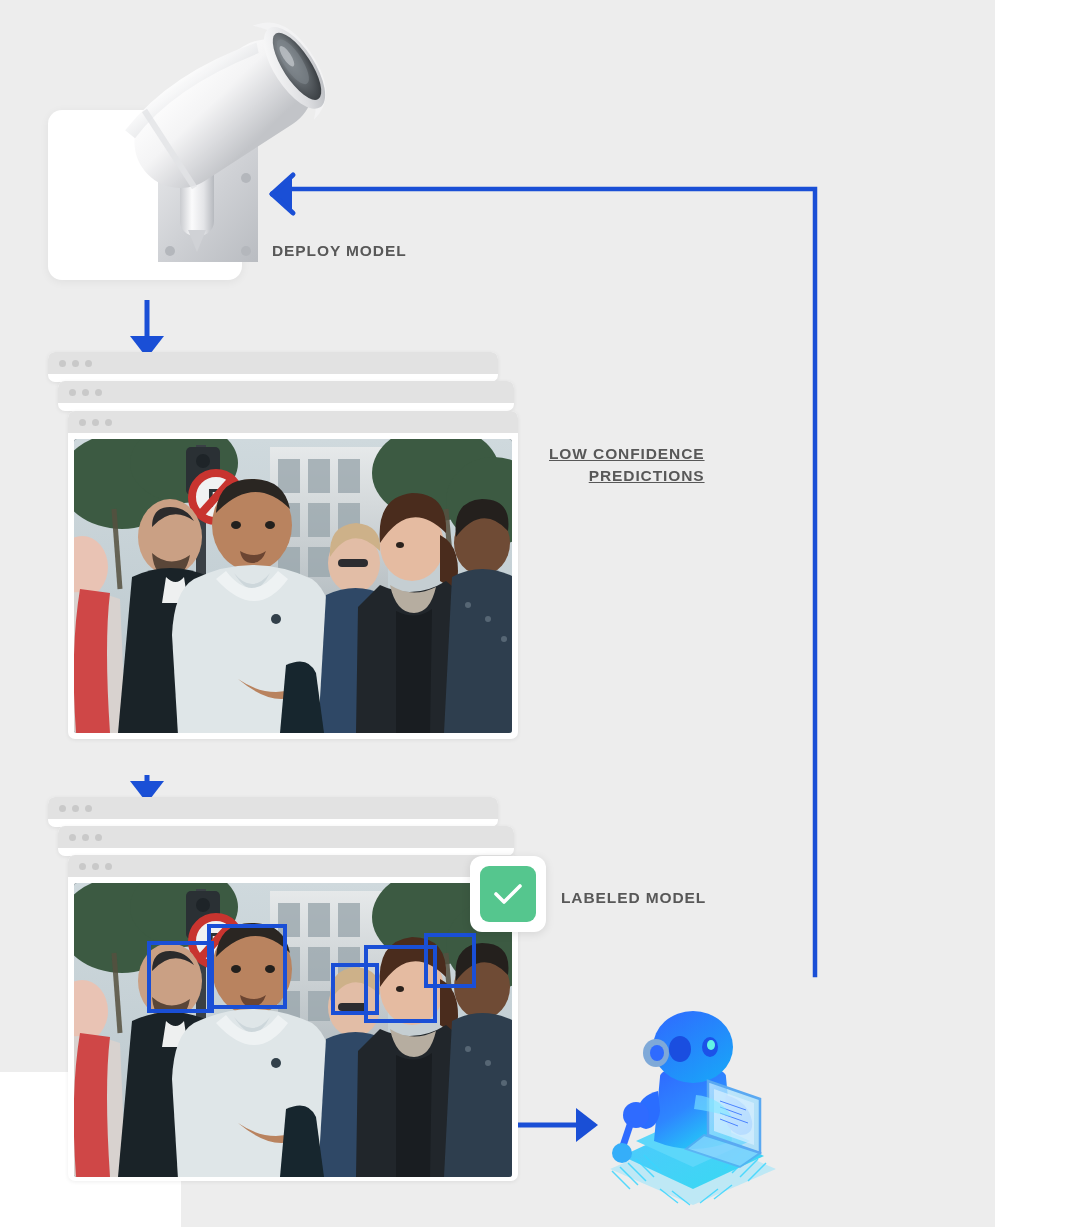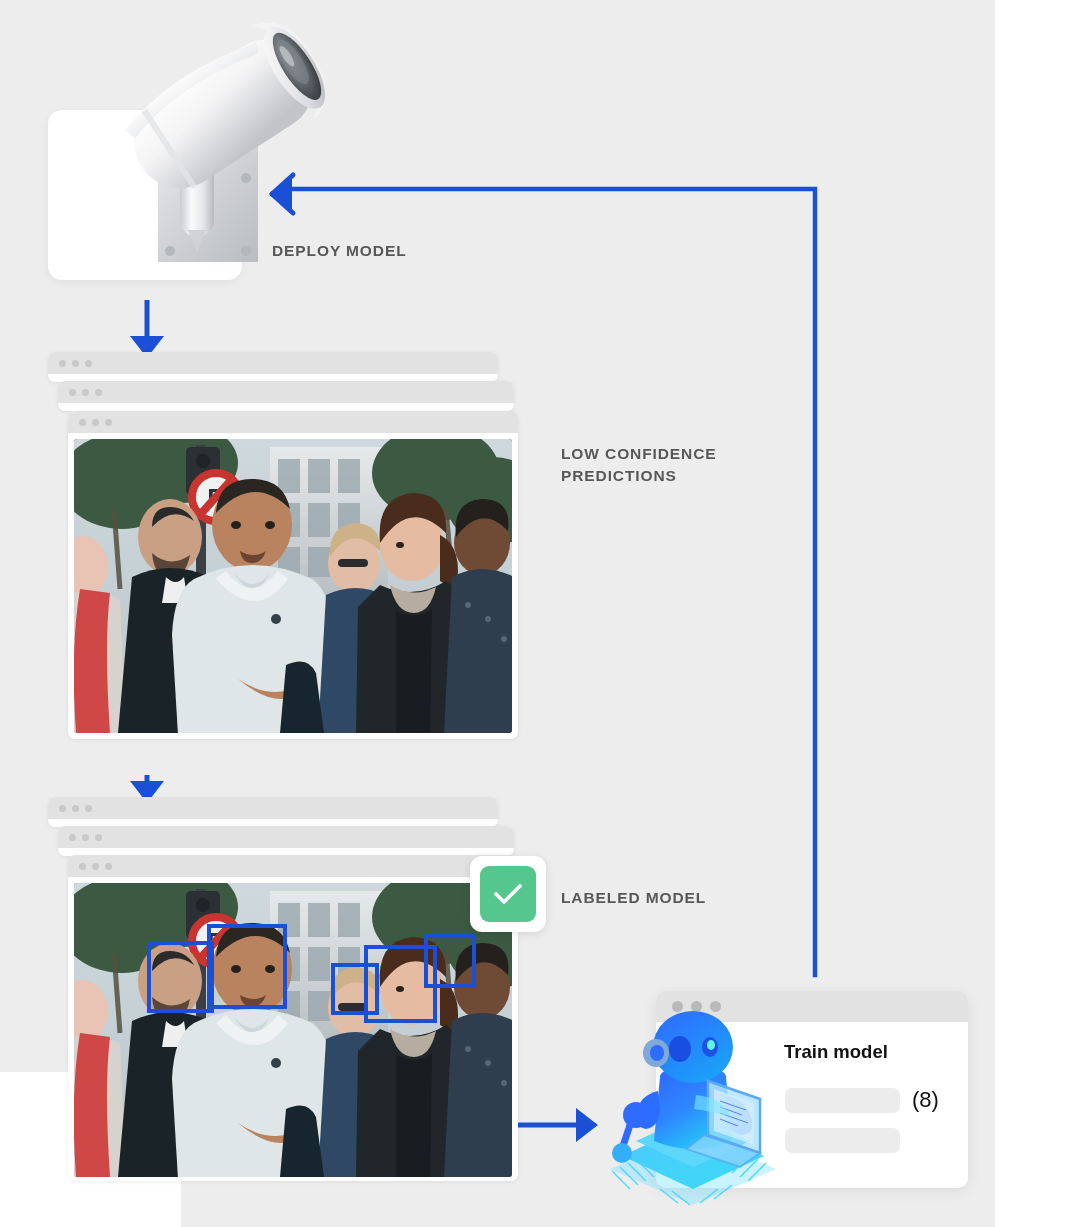--- a/index.html
+++ b/index.html
@@ -2,21 +2,21 @@
 <html><head>
 <meta charset="utf-8">
 <style>
   html,body{margin:0;padding:0;}
   body{
     width:1073px;height:1227px;
     background:#ffffff;
     font-family:"Liberation Sans","DejaVu Sans",sans-serif;
     overflow:hidden;position:relative;
   }
-  #stage{position:absolute;inset:0;width:1073px;height:1227px;overflow:hidden;}
+  #stage{position:absolute;inset:0;width:1073px;height:1227px;overflow:hidden;text-align:right;}
 
   
   .bg-main{position:absolute;left:0;top:0;width:995px;height:1072px;background:#ededed;}
   .bg-lower{position:absolute;left:181px;top:1072px;width:814px;height:155px;background:#ededed;}
 
   
   .abs{position:absolute;}
 
   
   .camera-card{
@@ -25,21 +25,21 @@
     box-shadow:0 2px 10px rgba(0,0,0,.06);
   }
   .camera-art{left:60px;top:8px;width:290px;height:260px;pointer-events:none;}
 
   
   .flow-label{
     color:#585858;font-weight:bold;font-size:15.5px;
     letter-spacing:.9px;line-height:1.45;
   }
   #label-deploy{left:272px;top:240px;}
-  #label-lowconf{left:561px;top:443px;}
+  #label-lowconf{left:549px;top:443px;text-decoration:underline;}
   #label-labeled{left:561px;top:887px;}
 
   
   .arrows{left:0;top:0;width:1073px;height:1227px;pointer-events:none;}
 
   
   .winstack{position:absolute;}
   .wincard{
     position:absolute;background:#ffffff;border-radius:7px;
     box-shadow:0 1px 4px rgba(0,0,0,.07);
@@ -432,31 +432,20 @@
   <div class="abs check-card">
     <div class="check-inner">
       <svg width="30" height="24" viewBox="0 0 30 24">
         <path d="M3 12 L11 20 L27 4" stroke="#ffffff" stroke-width="3.6" fill="none" stroke-linecap="round" stroke-linejoin="round"></path>
       </svg>
     </div>
   </div>
 
   <div class="abs flow-label" id="label-labeled">LABELED MODEL</div>
 
-  <div class="abs train-card">
-    <div class="train-bar">
-      <span class="dot"></span>
-      <span class="dot"></span>
-      <span class="dot"></span>
-    </div>
-    <div class="train-title">Train model</div>
-    <div class="ph-bar" id="ph1"></div>
-    <div class="ph-bar" id="ph2"></div>
-    <div class="count">(8)</div>
-  </div>
 
   <svg class="abs robot-art" viewBox="0 0 186 208">
     <defs>
       <linearGradient id="robG" x1="0.2" y1="0" x2="0.8" y2="1">
         <stop offset="0%" stop-color="#2f6bff"></stop>
         <stop offset="45%" stop-color="#2e86ff"></stop>
         <stop offset="100%" stop-color="#22d8f5"></stop>
       </linearGradient>
       <linearGradient id="robHead" x1="0.1" y1="0" x2="0.9" y2="1">
         <stop offset="0%" stop-color="#2f6bff"></stop>

